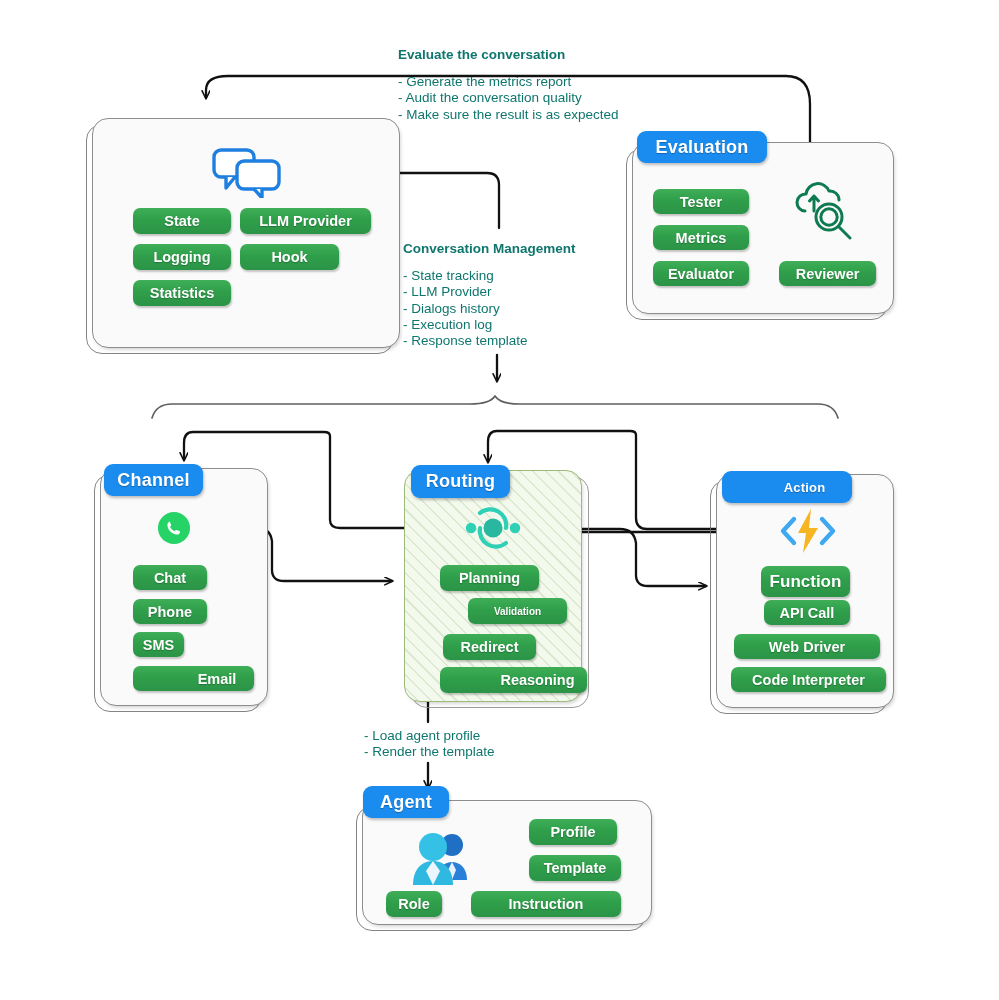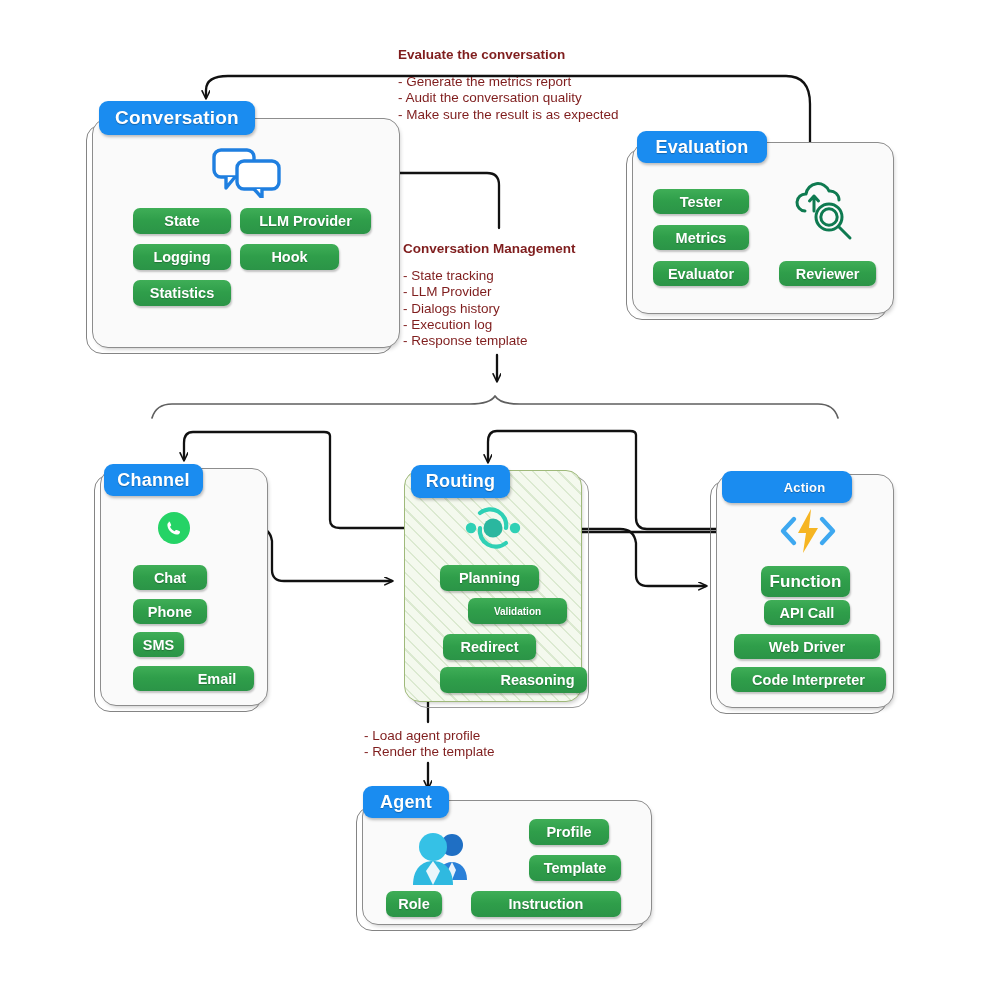--- a/index.html
+++ b/index.html
@@ -32,21 +32,21 @@
 
   
   .pill{position:absolute;border-radius:7px;color:#ffffff;font-weight:bold;
         display:flex;align-items:center;justify-content:center;z-index:20;
         white-space:nowrap;
         background:linear-gradient(180deg,#3fae57 0%,#2f9e4a 48%,#2b9447 100%);
         box-shadow:1px 2px 2px rgba(0,0,0,.22);
         text-shadow:0 1px 1px rgba(0,0,0,.25);}
 
   
-  .note{position:absolute;z-index:25;color:#7f1d1d;}
+  .note{position:absolute;z-index:25;color:#0f766e;}
   .note .ttl{font-weight:bold;font-size:13.5px;margin:0 0 12px 0;white-space:nowrap;}
   .note .li{font-size:13.5px;line-height:16.3px;white-space:nowrap;}
 
   
   .icon{position:absolute;z-index:22;}
 </style>
 </head>
 <body>
 
 <div id="stage">
@@ -85,21 +85,20 @@
       <path d="M462,529 L462,546 Q462,556 452,556 L452,556"></path>
       <path d="M428,530 L428,722"></path>
 
       <path d="M428,763 L428,788" marker-end="url(#ah)"></path>
 
     </g>
   </svg>
 
   <div class="panel" style="left:92px;top:118px;width:308px;height:230px;"></div>
   <div class="panel-shadowline" style="left:86px;top:124px;width:308px;height:230px;background:transparent;"></div>
-  <div class="hdr" style="left:99px;top:101px;width:156px;height:34px;font-size:19px;">Conversation</div>
 
   <svg class="icon" style="left:210px;top:146px;" width="72" height="52" viewBox="0 0 72 52">
     <rect x="4" y="4" width="40" height="27" rx="7" fill="#fff" stroke="#1f7fe0" stroke-width="3.4"></rect>
     <path d="M16,31 L16,42 L25,31" fill="#fff" stroke="#1f7fe0" stroke-width="3.4" stroke-linejoin="round"></path>
     <rect x="27" y="15" width="42" height="28" rx="7" fill="#fff" stroke="#1f7fe0" stroke-width="3.4"></rect>
     <path d="M52,43 L52,52 L44,43" fill="#fff" stroke="#1f7fe0" stroke-width="3.4" stroke-linejoin="round"></path>
   </svg>
 
   <div class="pill" style="left:133px;top:208px;width:98px;height:26px;font-size:14.5px;">State</div>
   <div class="pill" style="left:240px;top:208px;width:131px;height:26px;font-size:14.5px;">LLM Provider</div>
@@ -186,21 +185,21 @@
 
   <svg class="icon" style="left:408px;top:828px;" width="72" height="58" viewBox="0 0 72 58">
     <circle cx="44" cy="17" r="11" fill="#1f6fc4"></circle>
     <path d="M29,52 C29,40 36,34 44,34 C52,34 59,40 59,52 Z" fill="#2a80d8"></path>
     <path d="M44,34 L40,42 L44,52 L48,42 Z" fill="#e9f2fb"></path>
     <circle cx="25" cy="19" r="14" fill="#35c1e6"></circle>
     <path d="M5,57 C5,41 14,33 25,33 C36,33 45,41 45,57 Z" fill="#2fb9e0"></path>
     <path d="M25,33 L18,43 L25,57 L32,43 Z" fill="#eaf6fb"></path>
   </svg>
 
-  <div class="pill" style="left:529px;top:819px;width:80px;height:26px;font-size:14.5px;">Profile</div>
+  <div class="pill" style="left:529px;top:819px;width:88px;height:26px;font-size:14.5px;">Profile</div>
   <div class="pill" style="left:529px;top:855px;width:92px;height:26px;font-size:14.5px;">Template</div>
   <div class="pill" style="left:386px;top:891px;width:56px;height:26px;font-size:14.5px;">Role</div>
   <div class="pill" style="left:471px;top:891px;width:150px;height:26px;font-size:14.5px;">Instruction</div>
 
   <div class="note" style="left:398px;top:47px;">
     <div class="ttl">Evaluate the conversation</div>
     <div class="li">- Generate the metrics report</div>
     <div class="li">- Audit the conversation quality</div>
     <div class="li">- Make sure the result is as expected</div>
   </div>

